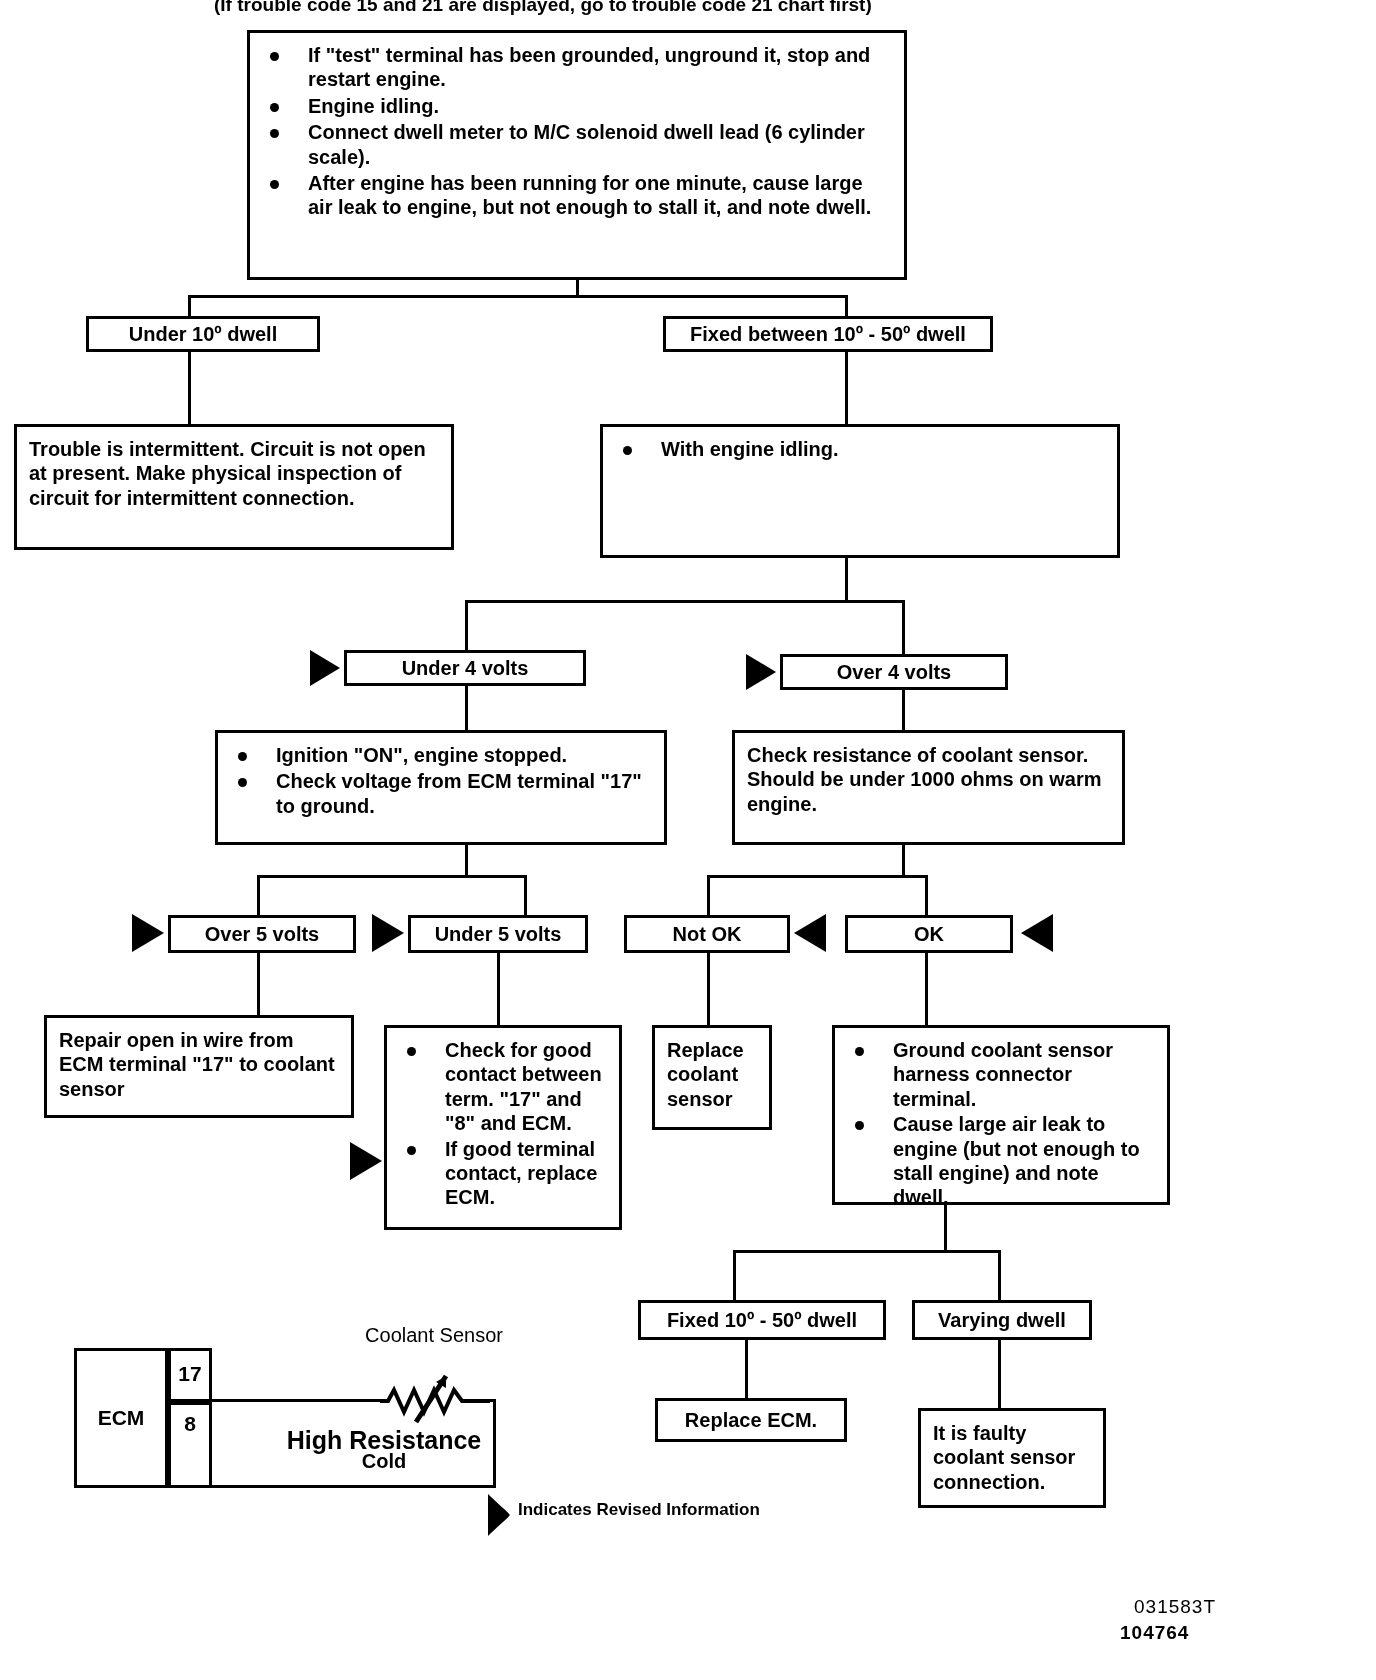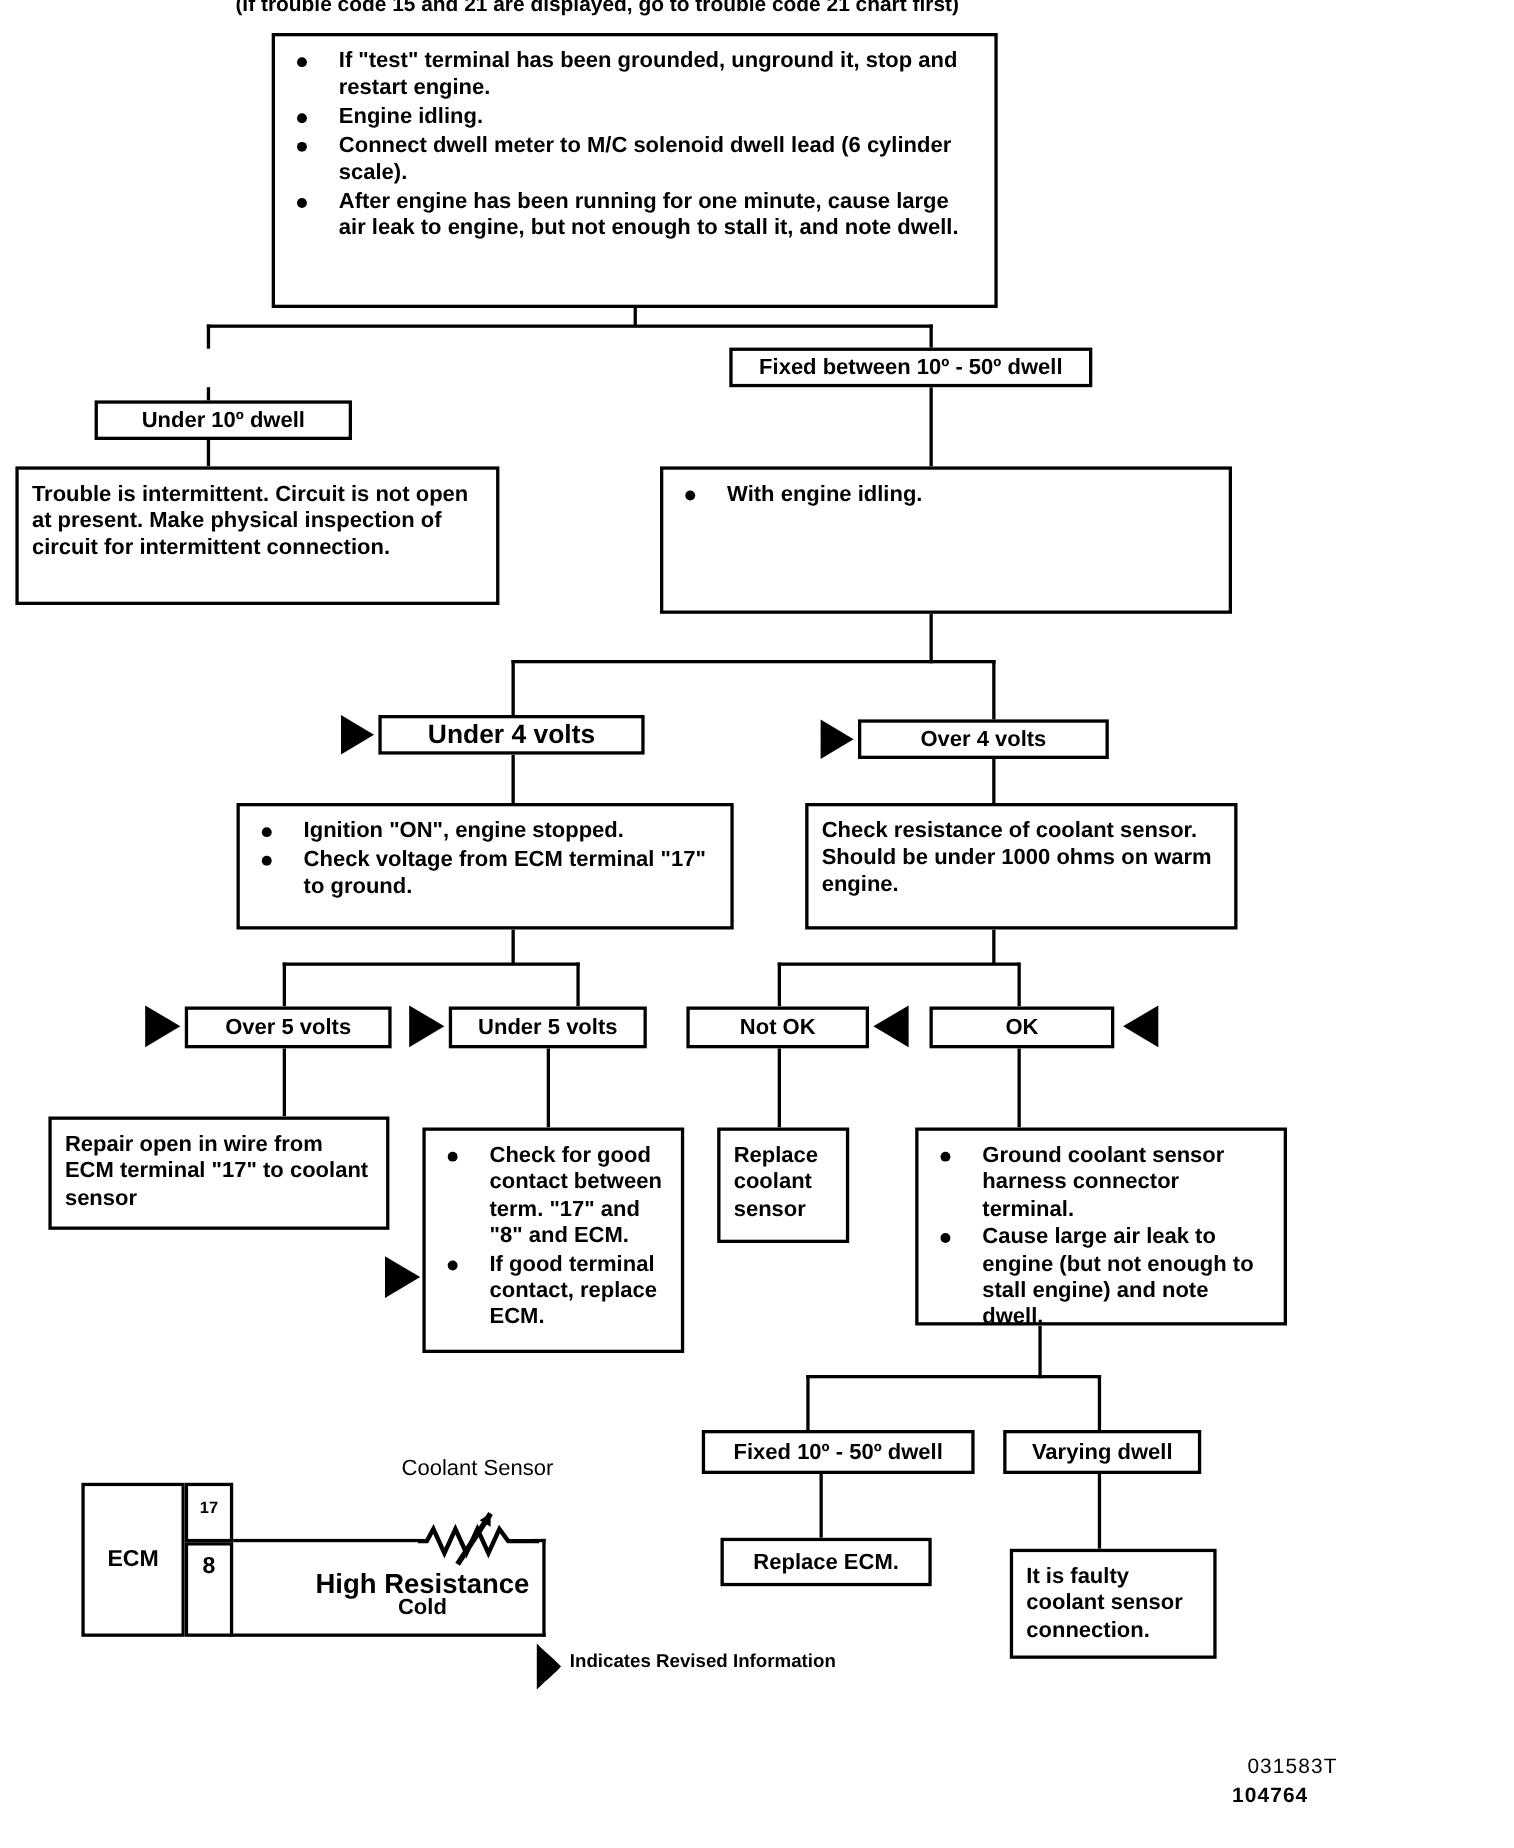--- a/index.html
+++ b/index.html
@@ -126,21 +126,21 @@
       <li>Connect dwell meter to M/C solenoid dwell lead (6 cylinder scale).</li>
       <li>After engine has been running for one minute, cause large air leak to engine, but not enough to stall it, and note dwell.</li>
     </ul>
   </div>
 
   <div class="ln vl" style="left:576px; top:280px; height:17px;"></div>
   <div class="ln hl" style="left:188px; top:295px; width:660px;"></div>
   <div class="ln vl" style="left:188px; top:295px; height:22px;"></div>
   <div class="ln vl" style="left:845px; top:295px; height:22px;"></div>
 
-  <div class="node center" style="left:86px; top:316px; width:234px; height:36px; font-size:20px;margin-top:48px;">
+  <div class="node center" style="left:86px; top:316px; width:234px; height:36px; font-size:20px;">
     <span>Under 10º dwell</span>
   </div>
 
   <div class="node center" style="left:663px; top:316px; width:330px; height:36px; font-size:20px;">
     <span>Fixed between 10º - 50º dwell</span>
   </div>
 
   <div class="ln vl" style="left:188px; top:352px; height:72px;"></div>
 
   <div class="ln vl" style="left:845px; top:352px; height:72px;"></div>
@@ -153,21 +153,21 @@
     <ul class="bl">
       <li>With engine idling.</li>
     </ul>
   </div>
 
   <div class="ln vl" style="left:845px; top:558px; height:45px;"></div>
   <div class="ln hl" style="left:465px; top:600px; width:440px;"></div>
   <div class="ln vl" style="left:465px; top:600px; height:50px;"></div>
   <div class="ln vl" style="left:902px; top:600px; height:55px;"></div>
 
-  <div class="node center" style="left:344px; top:650px; width:242px; height:36px; font-size:24px;">
+  <div class="node center" style="left:344px; top:650px; width:242px; height:36px; font-size:20px;">
     <span>Under 4 volts</span>
   </div>
   <div class="revarrow" style="left:308px; top:648px;">
     <svg width="34" height="40" viewBox="0 0 34 40">
         <path d="M2 2 L2 38 L32 20 Z" fill="#000"></path>
       </svg>
   </div>
 
   <div class="node center" style="left:780px; top:654px; width:228px; height:36px; font-size:20px;">
     <span>Over 4 volts</span>
@@ -293,21 +293,21 @@
   <div class="node pad" style="left:918px; top:1408px; width:188px; height:100px; font-size:20px;">
     <span>It is faulty coolant sensor connection.</span>
   </div>
 
   <div id="ecm-schematic" style="left:74px; top:1348px; width:420px; height:140px;">
 
     <div class="ecm-box" style="left:0px; top:0px; width:94px; height:140px;"></div>
     <div class="ecm-label" style="left:0px; top:58px; width:94px; font-size:21px;">ECM</div>
 
     <div class="ecm-box" style="left:94px; top:0px; width:44px; height:54px;"></div>
-    <div class="ecm-label" style="left:94px; top:14px; width:44px; font-size:15px;">17</div>
+    <div class="ecm-label" style="left:94px; top:14px; width:44px; font-size:21px;">17</div>
 
     <div class="ecm-box" style="left:94px; top:54px; width:44px; height:86px;"></div>
     <div class="ecm-label" style="left:94px; top:64px; width:44px; font-size:21px;">8</div>
 
     <div class="wire" style="left:138px; top:51px; width:172px;"></div>
 
     <svg style="position:absolute; left:306px; top:22px;" width="110" height="58" viewBox="0 0 110 58">
       <polyline points="0,31 8,31 14,20 24,42 34,20 44,42 54,20 64,42 74,20 82,31 110,31" fill="none" stroke="#000" stroke-width="4"></polyline>
       <line x1="36" y1="52" x2="66" y2="6" stroke="#000" stroke-width="5"></line>
       <polygon points="66,6 56,12 66,18" fill="#000"></polygon>

